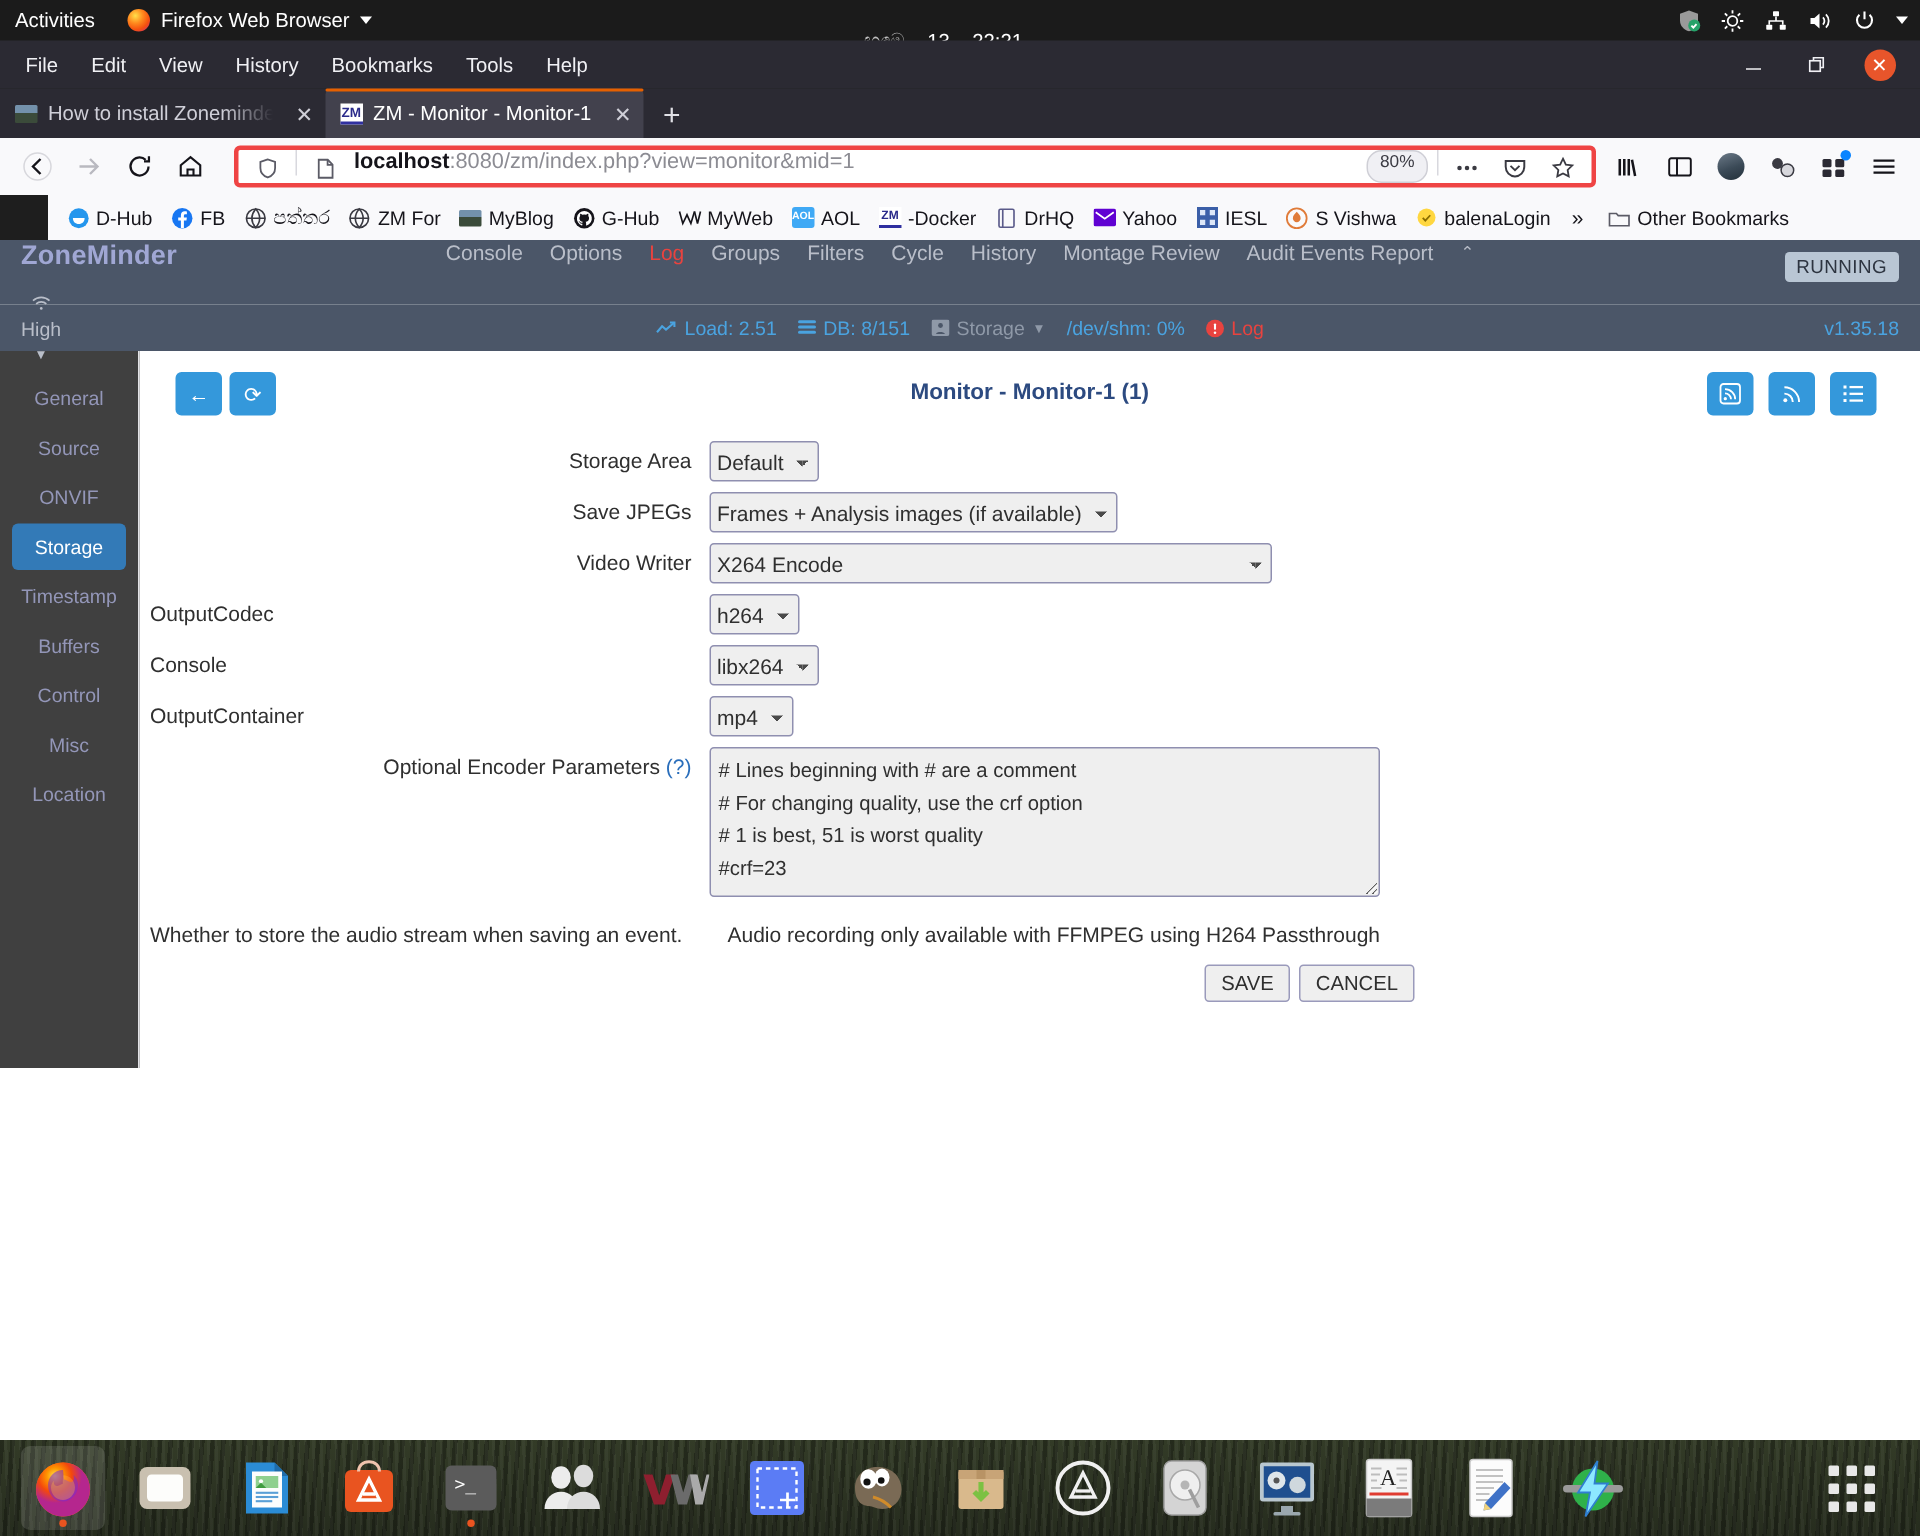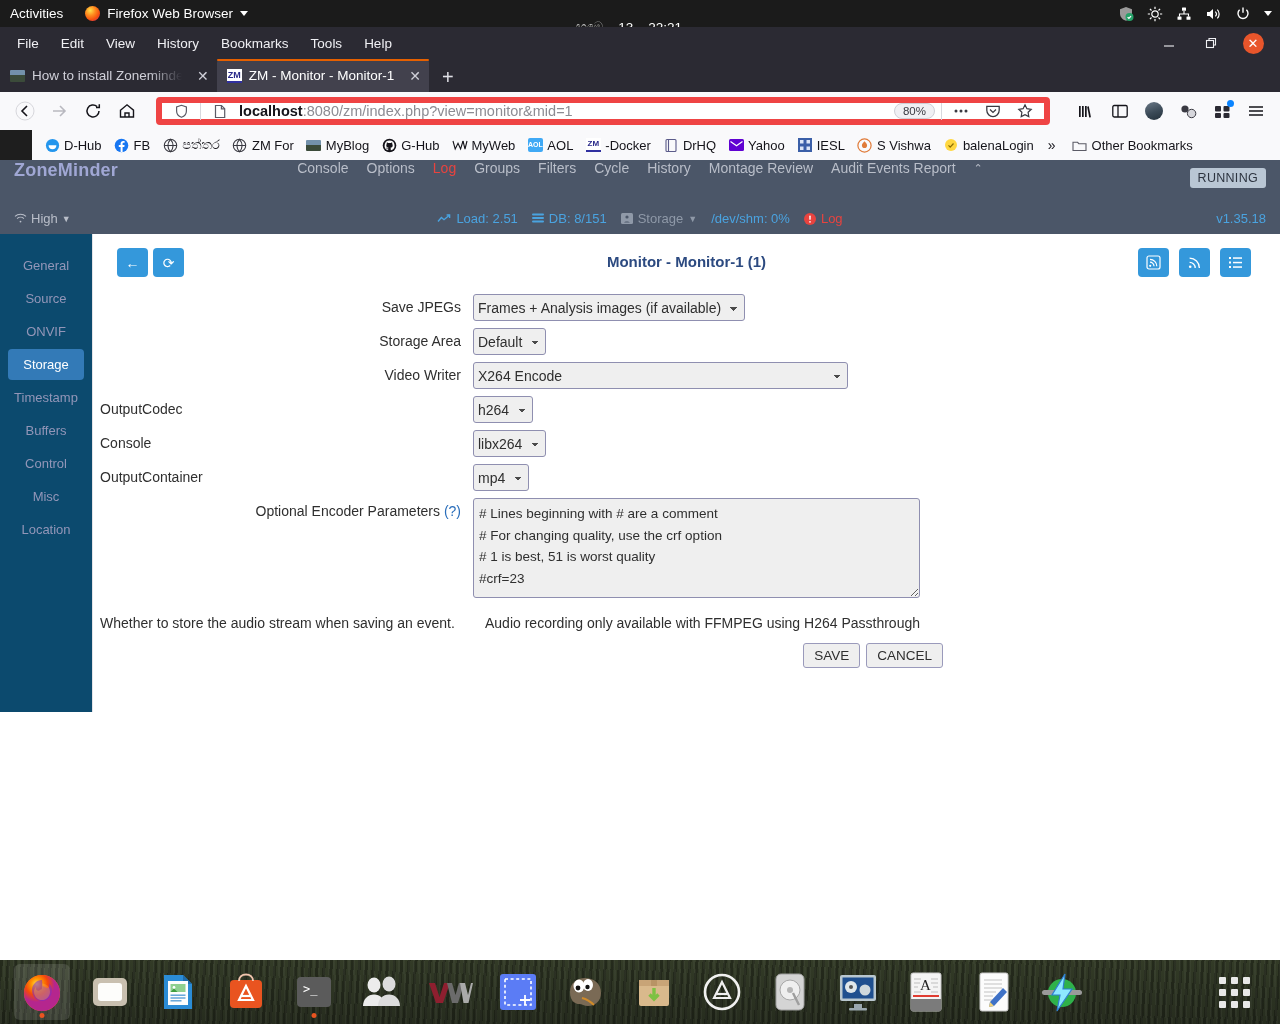--- a/index.html
+++ b/index.html
@@ -103,23 +103,23 @@
   .newtab-plus { color: #e0e0e6; font-size: 20px; padding: 0 13px; line-height: 1; margin-bottom: 5px;}
 
   
   .ff-navbar {
     position: absolute; top: 92px; left: 0; width: 1280px; height: 38px;
     background: #f9f9fb; display: flex; align-items: center; padding: 0 8px;
   }
   .nav-icn { width: 34px; height: 30px; display: flex; align-items: center; justify-content: center; color: #2b2a33;}
   .nav-icn.dim { color: #b9b9c0; }
   .urlbar {
-    flex: 1; height: 28px; margin: 0 20px 0 12px; background: #ffffff;
-    border: 6px solid #ef4444; border-radius: 4px;
-    display: flex; align-items: center; padding: 0 6px; gap: 6px;
+    flex: 1; height: 28px; margin: 0 6px 0 12px; background: #ffffff;
+    border: 3px solid #ef4444; border-radius: 4px;
+    display: flex; padding: 0 6px; gap: 6px;
   }
   .urlbar .sep { width: 1px; height: 17px; background: #d8d8de; }
   .url-text { flex: 1; font-size: 14.5px; color: #8c8c93; white-space: nowrap; overflow: hidden; }
   .url-text b { color: #15141a; font-weight: bold; }
   .zoom-pill {
     font-size: 11.5px; color: #3a3a42; border: 1px solid #cfcfd6;
     border-radius: 10px; padding: 1px 8px; background: #f0f0f4;
   }
   .urlbar-icn { width: 26px; height: 24px; display: flex; align-items: center; justify-content: center; color: #3a3a42;}
   .navbar-right { display: flex; align-items: center; gap: 2px; }
@@ -164,34 +164,34 @@
   .zm-nav .upcaret { color: #b9bec9; font-size: 11px; }
   .zm-running {
     position: absolute; right: 14px; top: 8px;
     background: #b9c6d4; color: #2d3440; font-size: 12.5px;
     padding: 3px 8px; border-radius: 3px; letter-spacing: .3px;
   }
   .zm-subbar {
     height: 31px; background: #4b5668; display: flex; align-items: center;
     position: relative; padding: 0 14px; font-size: 13px;
   }
-  .zm-hq { color: #b9bec9; display: flex; align-items: center; gap: 4px; }
+  .zm-hq { color: #b9bec9; display: flex; align-items: center; gap: 4px; flex-direction: column; }
   .zm-stats {
     position: absolute; left: 0; right: 0; display: flex; justify-content: center;
     align-items: center; gap: 14px; pointer-events: none;
   }
   .zm-stats > * { pointer-events: auto; display: flex; align-items: center; gap: 5px; }
   .s-blue { color: #4aa3e0; }
   .s-gray { color: #8f99a8; }
   .s-red  { color: #e8433f; }
   .zm-version { position: absolute; right: 14px; color: #4aa3e0; font-size: 13px; }
 
   .zm-body { display: flex; height: 726px; background: #ffffff; }
   .zm-sidebar {
-    width: 93px; background: #0c4a6e; border-right: 1px solid #e3e3e7;
+    width: 93px; background: #404040; border-right: 1px solid #e3e3e7;
     padding-top: 14px; flex: none; height: 478px;
   }
   .zm-tabitem {
     text-align: center; font-size: 13px; color: #9396b8;
     padding: 8px 0; margin: 2px 8px; border-radius: 4px; cursor: pointer;
   }
   .zm-tabitem.active { background: #337ab7; color: #ffffff; }
   .zm-content { flex: 1; position: relative; padding: 14px 0 0 0; }
 
   .content-top { display: flex; align-items: flex-start; padding: 0 24px; position: relative; height: 40px;}
@@ -719,33 +719,33 @@
                   <rect x="5" y="6.8" width="9" height="1.5"></rect>
                   <rect x="5" y="11.3" width="9" height="1.5"></rect>
                 </svg>
             </button>
           </div>
         </div>
 
         <div class="form-area">
 
           <div class="frow">
+            <div class="flabel">Storage Area</div>
+            <div class="fctl">
+              <select class="zm-select">
+                <option>Default</option>
+              </select>
+            </div>
+          </div>
+
+          <div class="frow">
             <div class="flabel">Save JPEGs</div>
             <div class="fctl">
               <select class="zm-select">
                 <option>Frames + Analysis images (if available)</option>
-              </select>
-            </div>
-          </div>
-
-          <div class="frow">
-            <div class="flabel">Storage Area</div>
-            <div class="fctl">
-              <select class="zm-select">
-                <option>Default</option>
               </select>
             </div>
           </div>
 
           <div class="frow">
             <div class="flabel">Video Writer</div>
             <div class="fctl">
               <select class="zm-select" style="width:375px">
                 <option>X264 Encode</option>
               </select>

